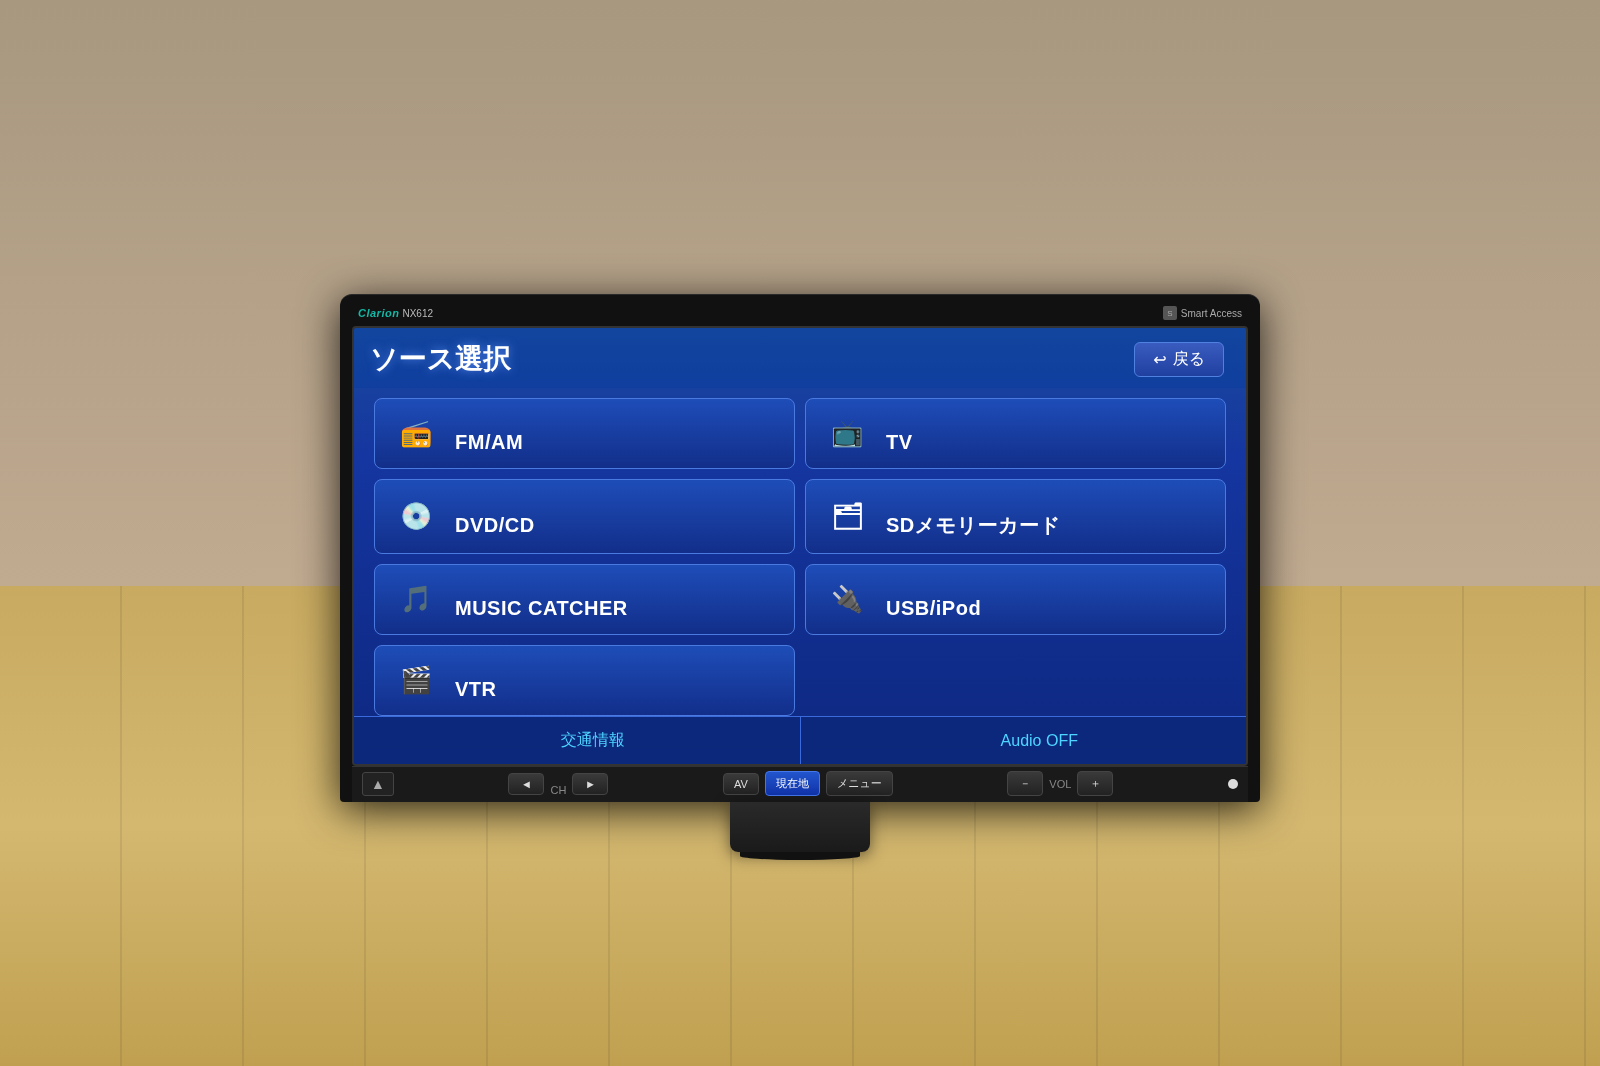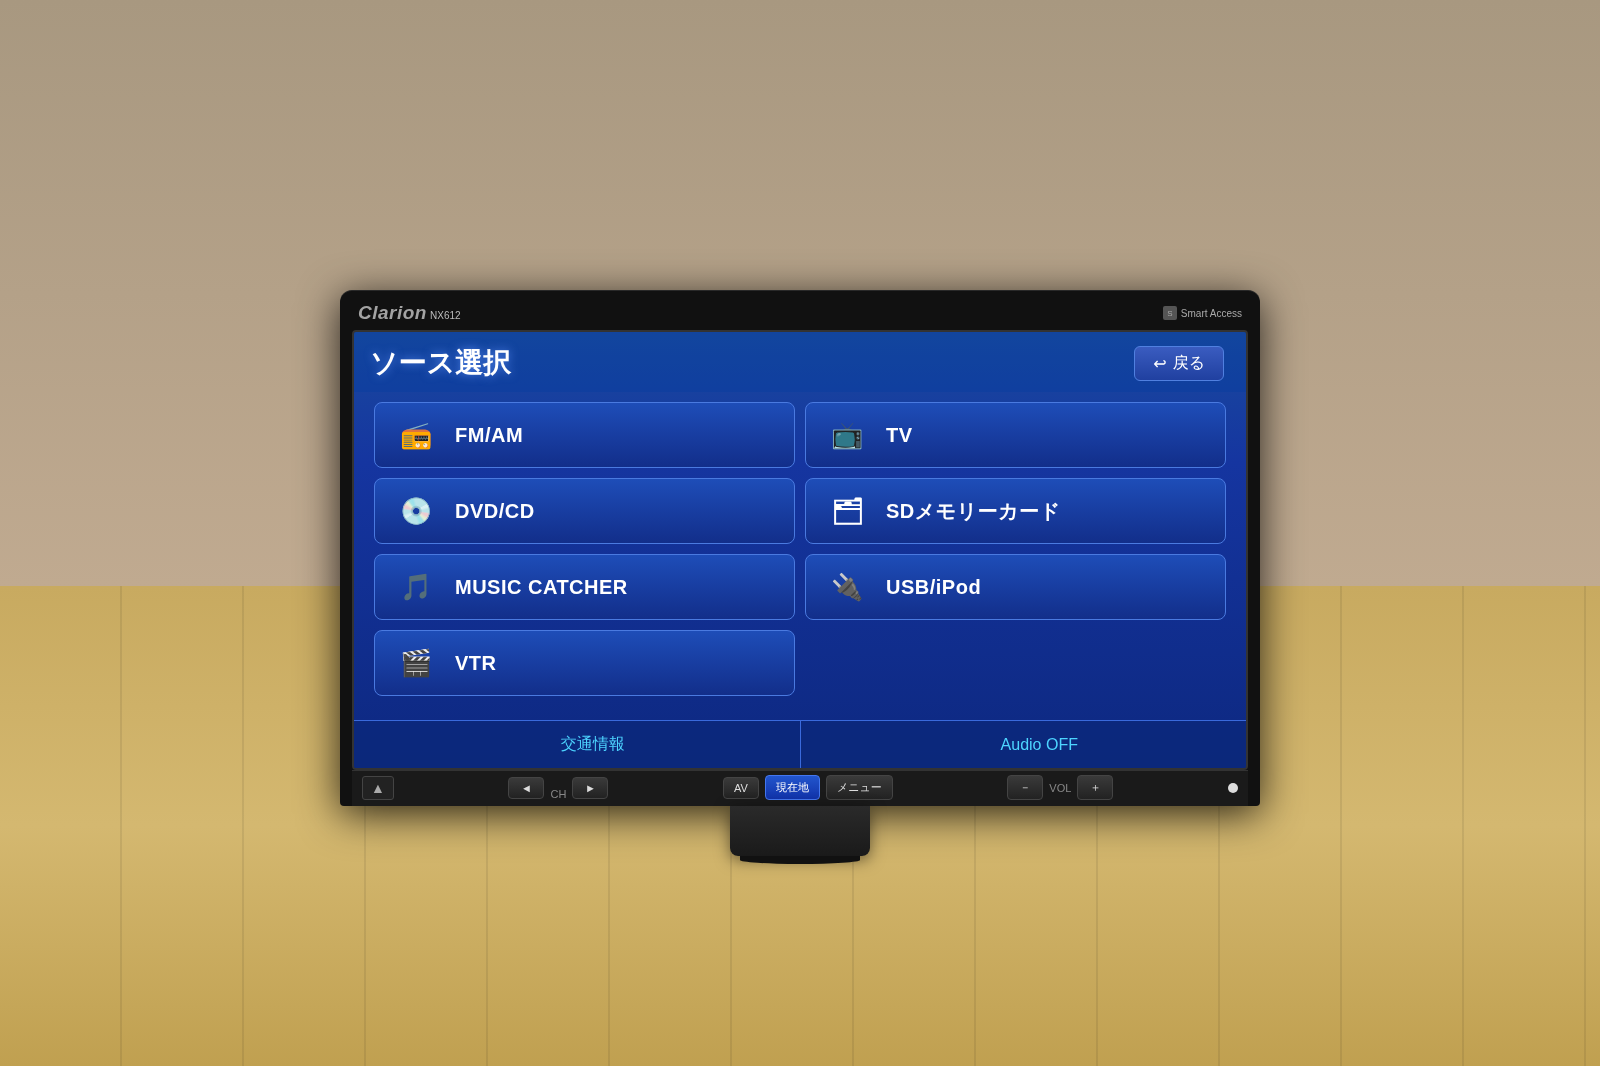--- a/index.html
+++ b/index.html
@@ -63,22 +63,22 @@
     .device-top-bar {
       display: flex;
       justify-content: space-between;
       align-items: center;
       padding: 4px 6px 6px 6px;
       color: #ccc;
       font-size: 11px;
     }
 
     .brand-logo {
-      color: #a3a3a3;
-      font-size: 19px;
+      color: #14b8a6;
+      font-size: 11px;
       font-style: italic;
       font-weight: bold;
       letter-spacing: 0.5px;
     }
 
     .smart-access {
       color: #aaa;
       font-size: 10px;
       display: flex;
       align-items: center;
@@ -166,20 +166,21 @@
       display: flex;
       align-items: center;
       justify-content: center;
       font-size: 26px;
       flex-shrink: 0;
     }
 
     .menu-btn-label {
       font-size: 20px;
       letter-spacing: 0.5px;
+      margin-top: 18px;
     }
 
     
     .menu-btn-vtr {
       grid-column: 1;
     }
 
     
     .screen-bottom {
       position: absolute;

